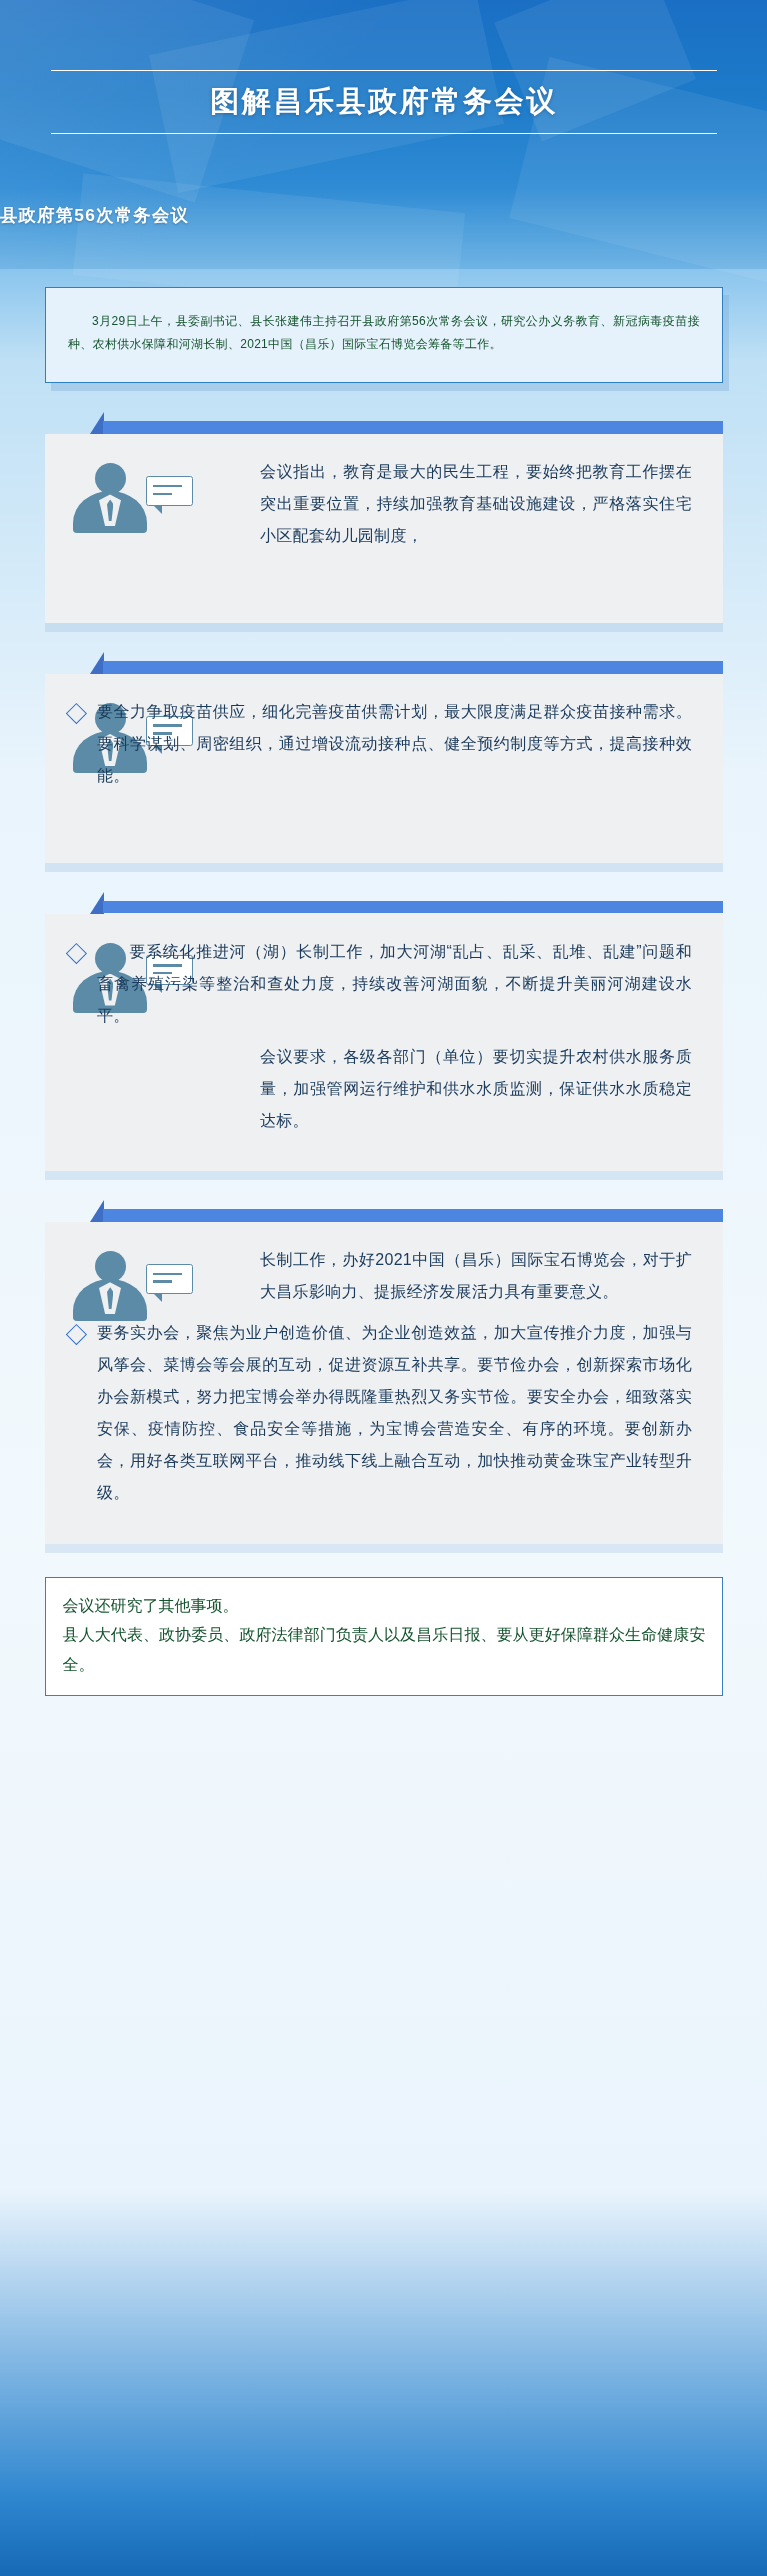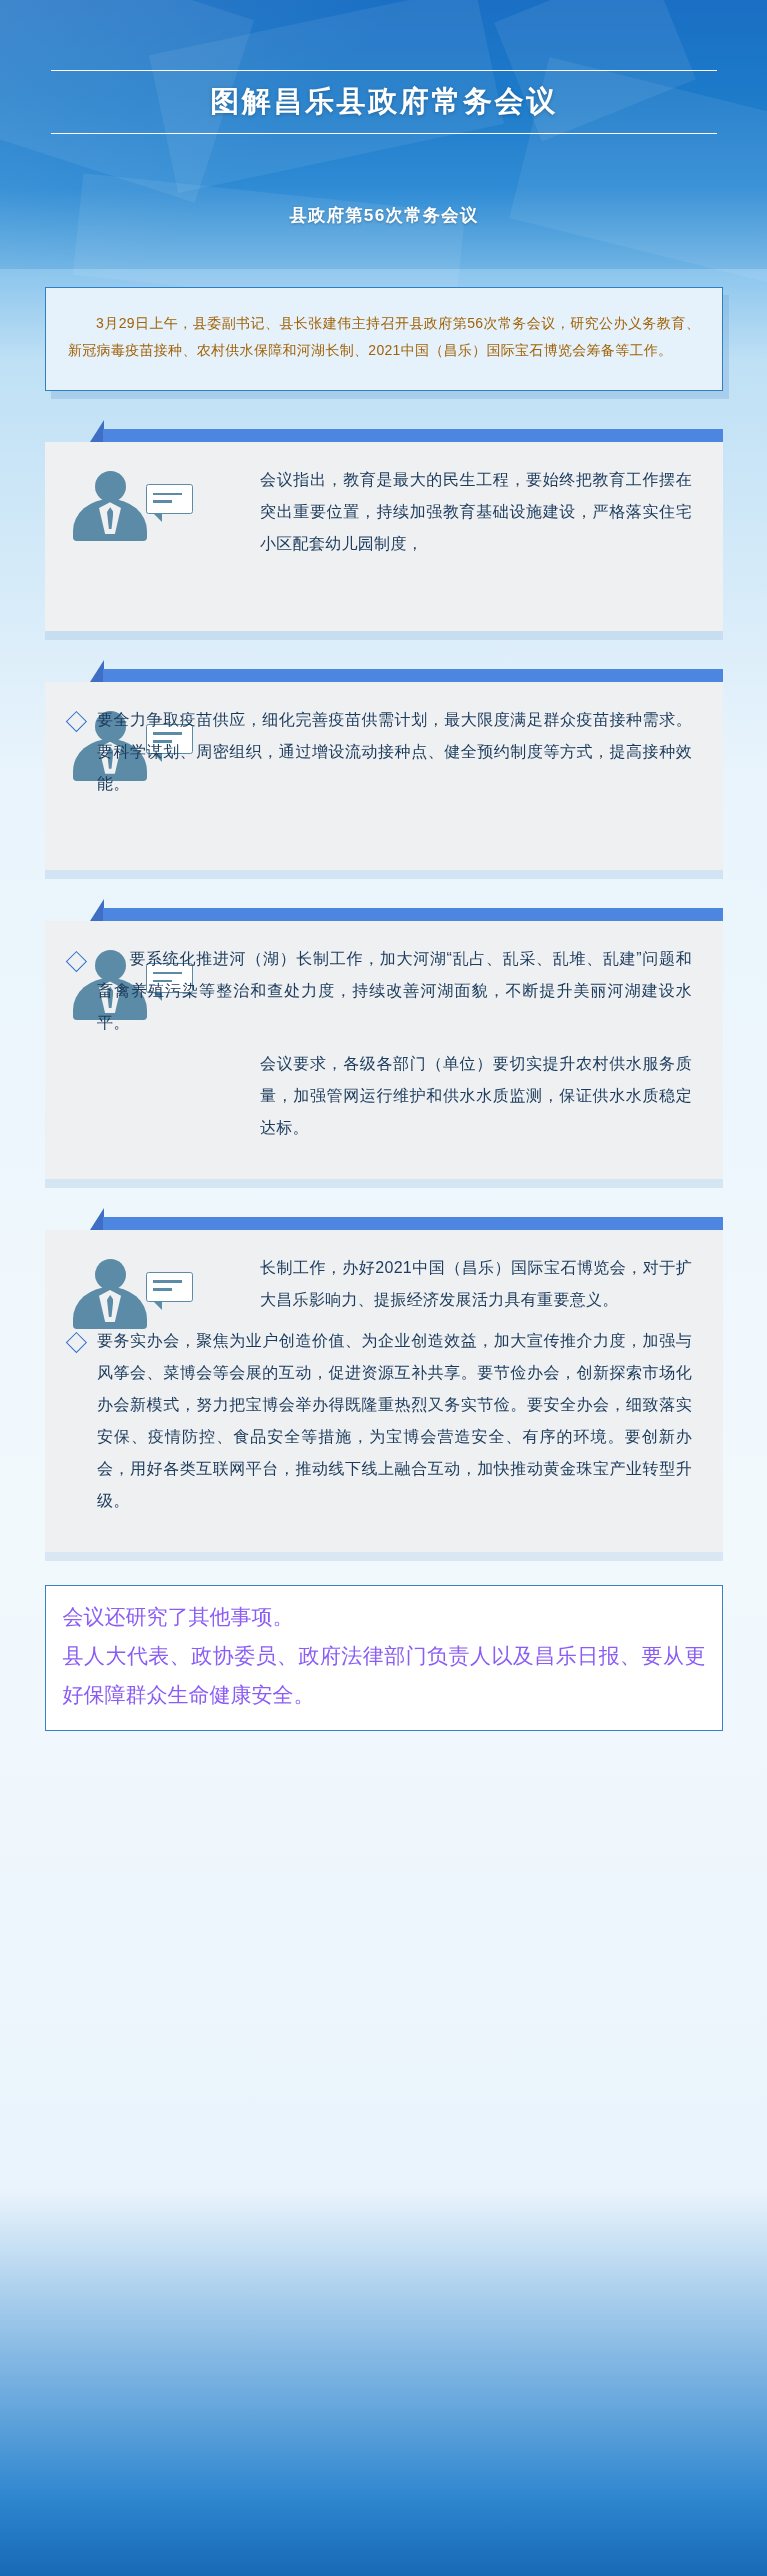--- a/index.html
+++ b/index.html
@@ -53,21 +53,21 @@
     font-weight: bold;
     letter-spacing: 2.6px;
     line-height: 1.25;
     text-shadow: 0 1.3px 3.8px rgba(0,0,0,0.25);
   }
   .subtitle {
     position: absolute;
     left: 0;
     right: 0;
     top: 203px;
-    text-align: center;
+    text-align: left;
     color: #ffffff;
     font-size: 17.3px;
     font-weight: bold;
     letter-spacing: 1.3px;
     text-shadow: 0 0.6px 2.6px rgba(0,0,0,0.25);
   }
 
   
   .intro-wrap {
     position: relative;
@@ -79,22 +79,22 @@
     top: 7.7px;
     right: -6.4px;
     bottom: -7.7px;
     background: rgba(120,170,215,0.35);
   }
   .intro {
     position: relative;
     background: #e6f2fb;
     border: 1.3px solid #2f7fc4;
     padding: 22px 22px 25.6px 22px;
-    color: #a16207;
-    font-size: 14px;
+    color: #14532d;
+    font-size: 12px;
     line-height: 1.95;
     text-align: justify;
     letter-spacing: 0.3px;
   }
   .intro .indent { display: inline-block; width: 2em; }
 
   
   .section {
     position: relative;
     margin: 29px 45px 0 45px;
@@ -237,22 +237,22 @@
     background: transparent;
   }
 
   
   .footnote {
     position: relative;
     margin: 33px 45px 0 45px;
     background: #ffffff;
     border: 1.3px solid #3b7fbf;
     padding: 12.8px 16.6px 15.4px 16.6px;
-    color: #8b5cf6;
-    font-size: 21px;
+    color: #14532d;
+    font-size: 16px;
     line-height: 1.85;
     text-align: justify;
   }
   .footnote::after {
     content: "";
     position: absolute;
     left: 5.1px;
     top: 6.4px;
     right: -5.1px;
     bottom: -6.4px;

